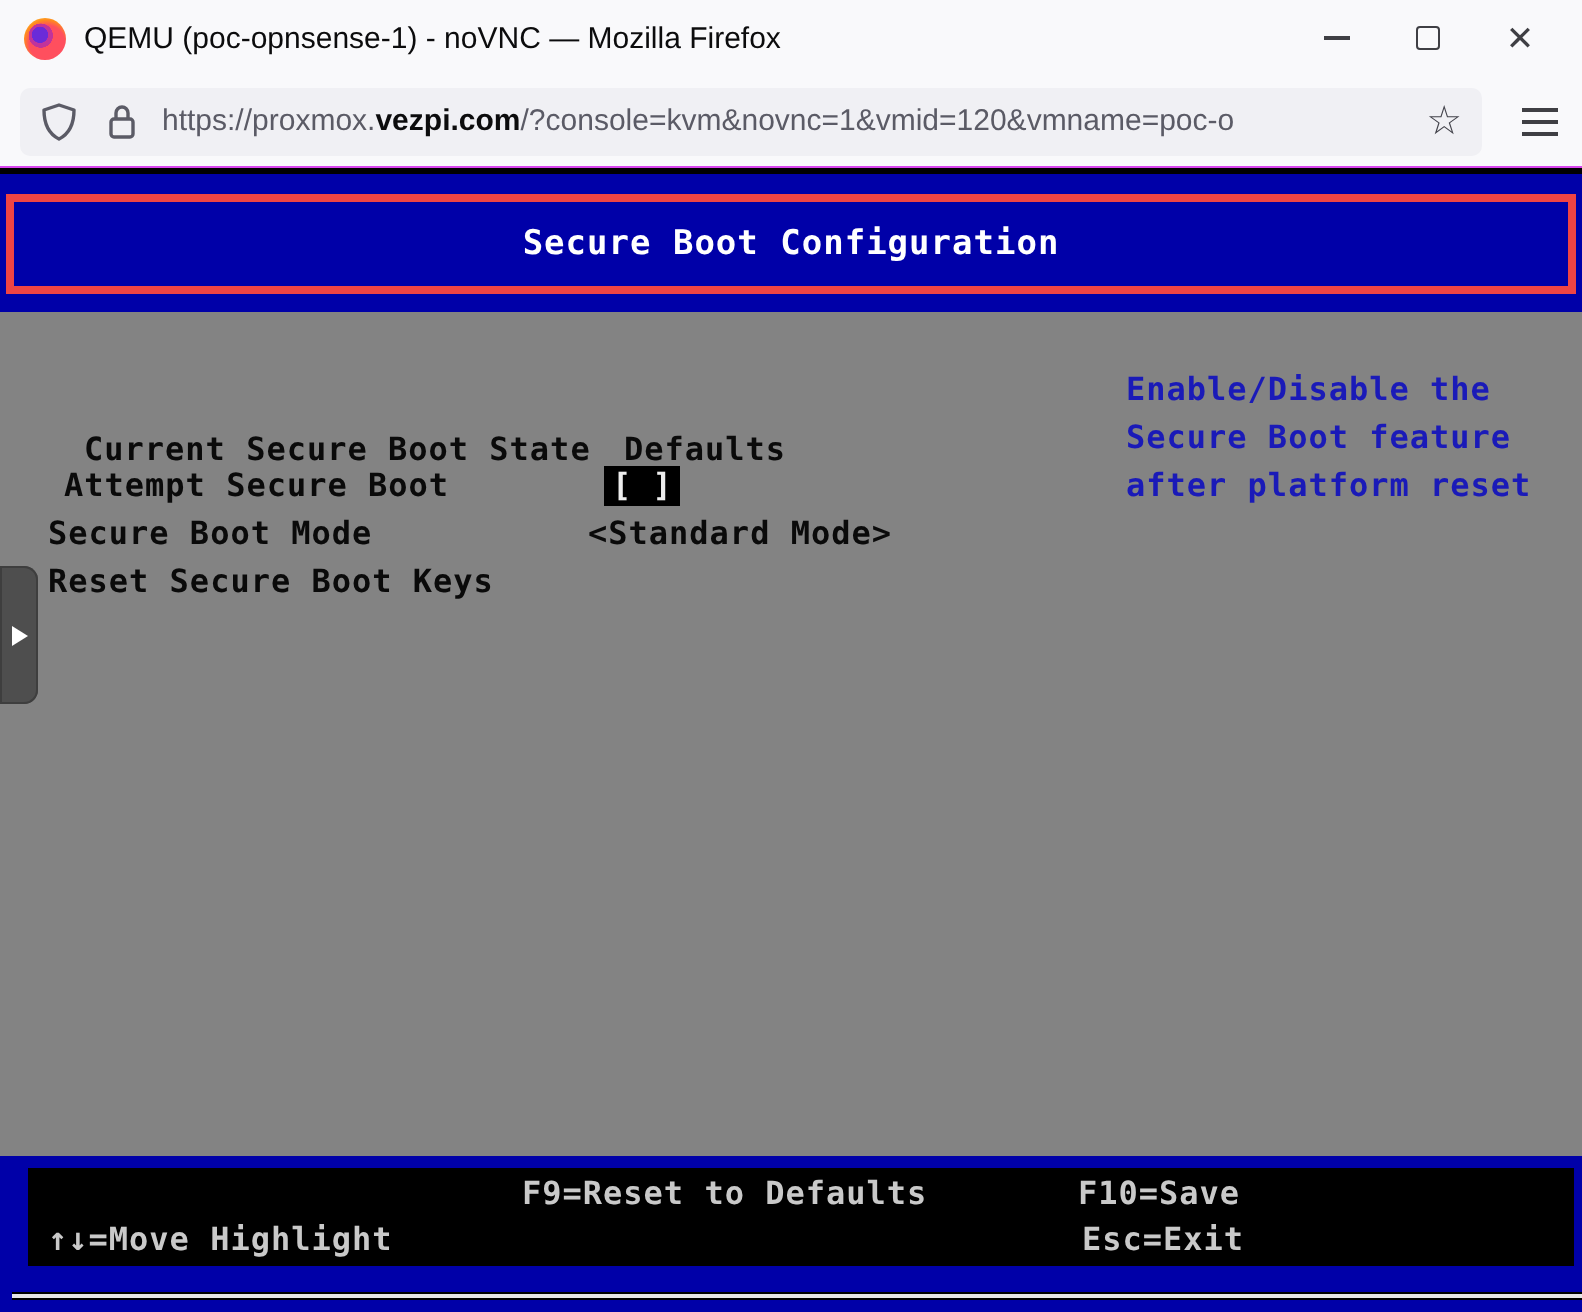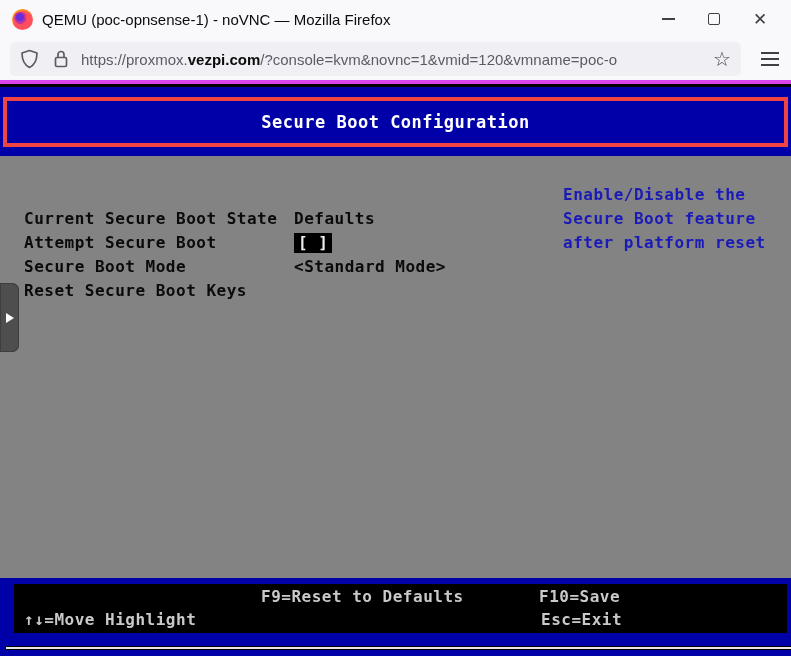--- a/index.html
+++ b/index.html
@@ -17,21 +17,21 @@
       radial-gradient(circle at 55% 60%, #ff4f5e 0 52%, #ff8a1e 68%, #ffbd2e 82%, #ffd567 100%);
   }
   .win-title { flex:1; font-size:15px; color:#0c0c0d; white-space:nowrap; overflow:hidden; }
   .win-controls { display:flex; align-items:center; }
   .ctrl { width:46px; height:30px; display:flex; align-items:center; justify-content:center; cursor:default; }
   .min-glyph { width:13px; height:0; border-bottom:2px solid #3f3f44; }
   .max-glyph { width:12px; height:12px; border:1.6px solid #3f3f44; border-radius:2px; }
   .close-glyph { font-size:17px; color:#3f3f44; line-height:1; }
 
   
-  .navbar { height:46px; display:flex; align-items:center; padding:0 10px; background:#f9f9fb; border-bottom:4px solid #d946ef; }
+  .navbar { height:46px; display:flex; align-items:center; padding:0 10px; background:#f9f9fb; border-bottom:1px solid #d946ef; }
   .urlbar { flex:0 0 731px; height:34px; background:#f0f0f4; border-radius:5px; display:flex; align-items:center; padding:0 10px; overflow:hidden; }
   .icon-svg { flex:0 0 auto; }
   .url-text { flex:1; margin-left:12px; font-size:15px; color:#5b5b66; white-space:nowrap; overflow:hidden; }
   .url-domain { color:#0c0c0d; font-weight:600; }
   .star { flex:0 0 auto; font-size:20px; color:#43434b; margin-left:6px; line-height:1; }
   .hamburger { margin-left:16px; display:flex; flex-direction:column; gap:4px; padding:4px; }
   .hamburger i { display:block; width:18px; height:2px; background:#3f3f44; }
 
   
   .canvas { position:absolute; top:84px; left:0; width:791px; height:572px; background:#0000a8;
@@ -39,21 +39,21 @@
   .top-black { position:absolute; top:0; left:0; right:0; height:3px; background:#000; }
 
   .bios-header { position:absolute; top:3px; left:0; right:0; height:69px; background:#0000a8; }
   .title-box { position:absolute; top:10px; left:3px; right:3px; height:50px; border:4px solid #ef4444;
                display:flex; align-items:center; justify-content:center; color:#ffffff; font-size:17px; }
 
   .bios-body { position:absolute; top:72px; left:0; right:0; height:422px; background:#838383; color:#0a0a0a; font-size:16px; }
   .bios-body .abs { position:absolute; white-space:pre; line-height:20px; }
   .lbl { left:24px; }
   .val { left:294px; }
-  .r1 { top:209px; } .r2 { top:233px; } .r3 { top:257px; } .r4 { top:281px; }
+  .r1 { top:215px;margin-left:18px; } .r2 { top:233px;margin-left:8px; } .r3 { top:257px; } .r4 { top:281px; }
   .help { left:563px; color:#1a1ab8; }
   .h1 { top:185px; } .h2 { top:209px; } .h3 { top:233px; }
   .bios-body .r1,.bios-body .r2,.bios-body .r3,.bios-body .r4,
   .bios-body .h1,.bios-body .h2,.bios-body .h3 { transform:translateY(-156px); }
   
   .hl { background:#000; color:#ededed; padding:0 4px; }
 
   .handle { position:absolute; top:199px; left:0; width:19px; height:69px; background:#4e4e4e;
             border-radius:0 7px 7px 0; box-shadow:inset 0 0 0 1px #3e3e3e;
             display:flex; align-items:center; justify-content:center; cursor:pointer; }

